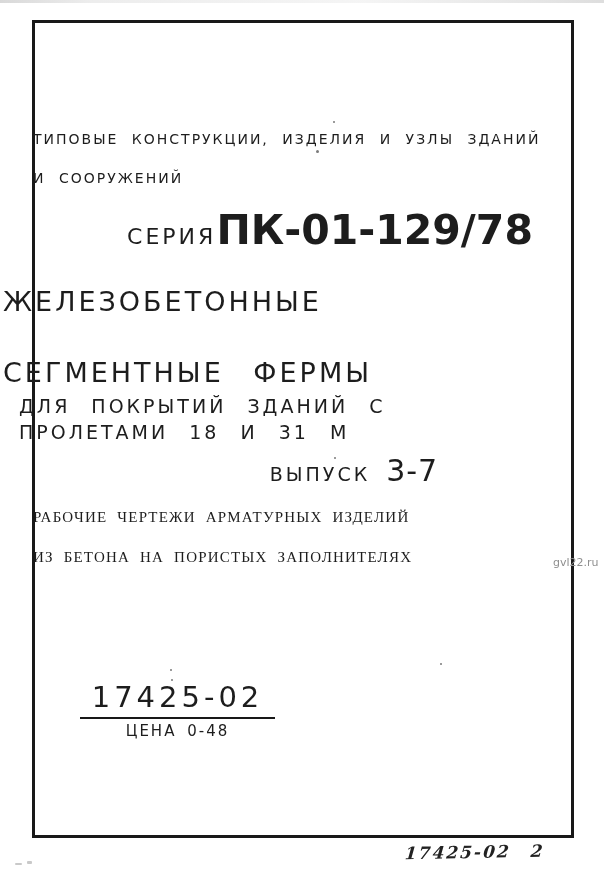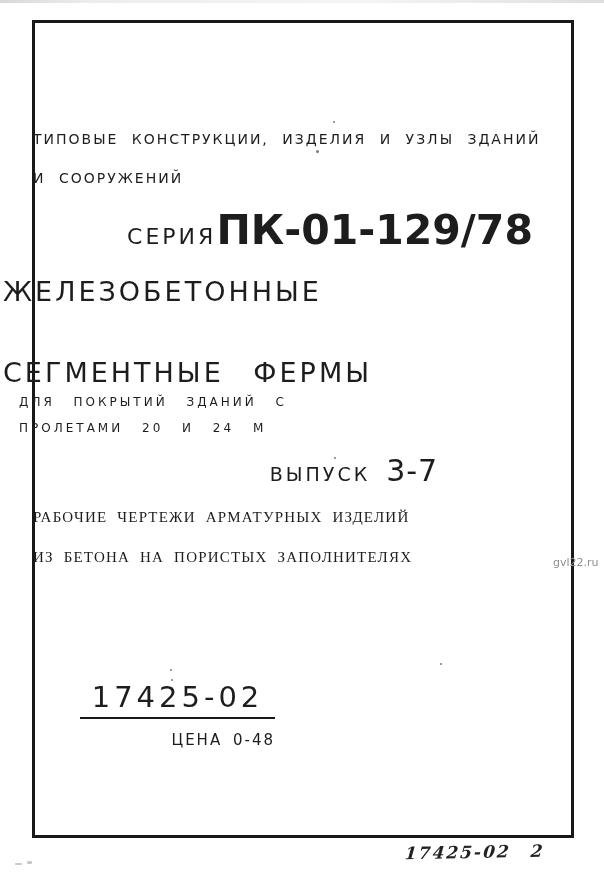--- a/index.html
+++ b/index.html
@@ -30,46 +30,46 @@
   .hdr{font-size:14px;letter-spacing:2px;word-spacing:7px;font-weight:500;}
   .hdr1{top:131px;}
   .hdr2{top:155px;margin-top:15px;}
   .series-row{
     top:206px;display:flex;justify-content:center;align-items:baseline;
     transform:translateX(5px);
   }
   .series-label{font-size:22px;letter-spacing:3px;}
   .series-code{font-size:41px;font-weight:700;letter-spacing:0px;}
   .title-line{font-size:27px;letter-spacing:3px;font-weight:400;}
-  .t1{top:276px;transform:translateX(-30px);}
+  .t1{top:286px;transform:translateX(-30px);}
   .t2{top:321px;letter-spacing:2px;word-spacing:14px;}
   .t3{top:357px;word-spacing:18px;transform:translateX(-30px);}
-  .subtitle-line{font-size:12px;letter-spacing:3px;word-spacing:12px;font-weight:500;}
+  .subtitle-line{font-size:19px;letter-spacing:3px;word-spacing:12px;font-weight:500;}
   .s1{top:395px;transform:translateX(-14px);}
   .s2{top:421px;transform:translateX(-14px);}
   .issue-row{
     top:453px;display:flex;justify-content:center;align-items:baseline;
     gap:16px;transform:translateX(29px);
   }
   .issue-label{font-size:19px;letter-spacing:3px;font-weight:500;}
   .issue-number{font-size:30px;letter-spacing:1px;font-weight:400;}
   .spec-line{font-size:15px;letter-spacing:1.2px;word-spacing:5px;font-weight:500;font-family:Liberation Serif, serif;}
   .sp1{top:509px;}
   .sp2{top:529px;}
   .sp3{top:549px;}
   .doc-block{
     position:absolute;left:80px;top:680px;width:195px;text-align:center;
   }
   .doc-number{
     font-size:29px;letter-spacing:4px;font-weight:400;
     border-bottom:2px solid #181818;padding-bottom:3px;white-space:nowrap;
   }
   .price-line{
-    margin-top:12px;font-size:15px;letter-spacing:2px;word-spacing:4px;
-    font-weight:500;white-space:nowrap;text-align:right;
+    margin-top:3px;font-size:15px;letter-spacing:2px;word-spacing:4px;
+    font-weight:500;white-space:nowrap;
   }
   .watermark{
     position:absolute;left:553px;top:556px;font-size:11px;
     color:#8f8f8f;letter-spacing:0;z-index:5;white-space:nowrap;
   }
   .footer-note{
     position:absolute;left:405px;top:842px;display:flex;gap:20px;
     font-family:"DejaVu Serif",serif;font-style:italic;font-weight:600;
     font-size:17px;letter-spacing:2px;color:#222;
     transform:rotate(-1deg) skewX(-6deg);white-space:nowrap;
@@ -92,21 +92,21 @@
 
   <div class="band series-row">
     <span class="series-label">СЕРИЯ</span>
     <span class="series-code">ПК-01-129/78</span>
   </div>
 
   <div class="band title-line t1">ЖЕЛЕЗОБЕТОННЫЕ</div>
   <div class="band title-line t3">СЕГМЕНТНЫЕ ФЕРМЫ</div>
 
   <div class="band subtitle-line s1">ДЛЯ ПОКРЫТИЙ ЗДАНИЙ С</div>
-  <div class="band subtitle-line s2">ПРОЛЕТАМИ 20 И 24 М</div>
+  <div class="band subtitle-line s2">ПРОЛЕТАМИ 18 И 31 М</div>
 
   <div class="band issue-row">
     <span class="issue-label">ВЫПУСК</span>
     <span class="issue-number">3-7</span>
   </div>
 
   <div class="band spec-line sp1">РАБОЧИЕ ЧЕРТЕЖИ АРМАТУРНЫХ ИЗДЕЛИЙ</div>
   <div class="band spec-line sp3">ИЗ БЕТОНА НА ПОРИСТЫХ ЗАПОЛНИТЕЛЯХ</div>
 
   <div class="doc-block">

